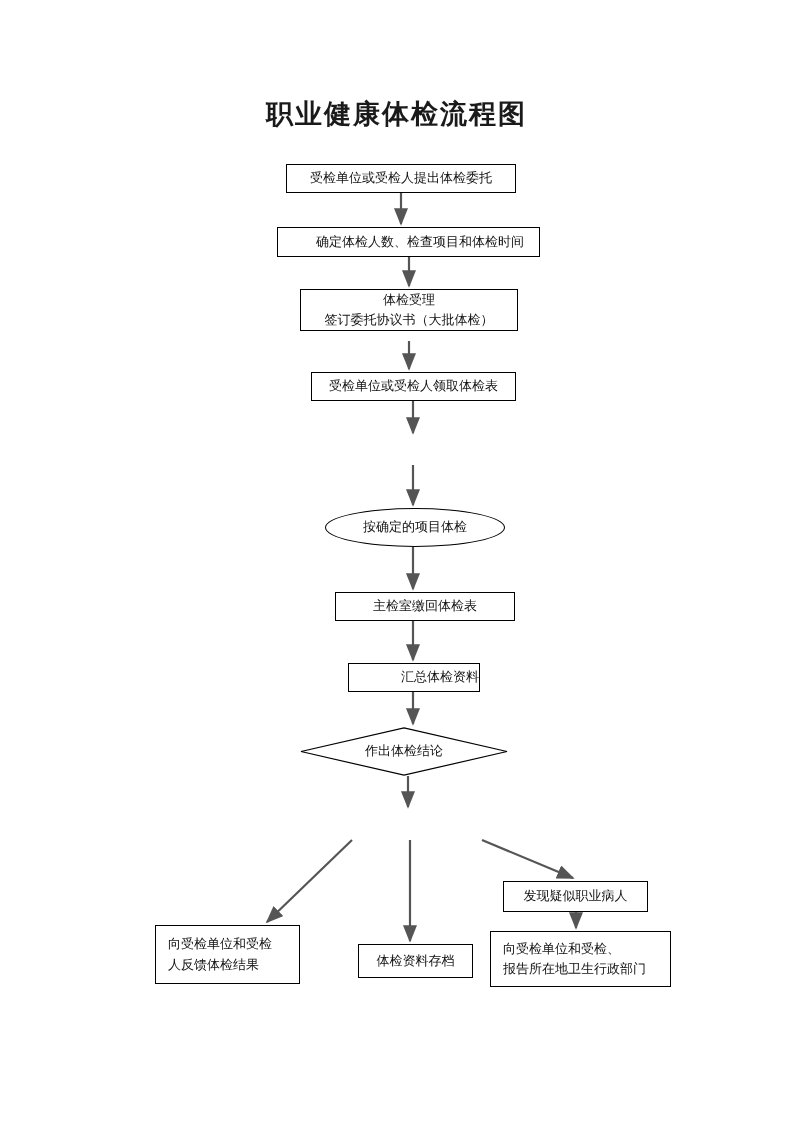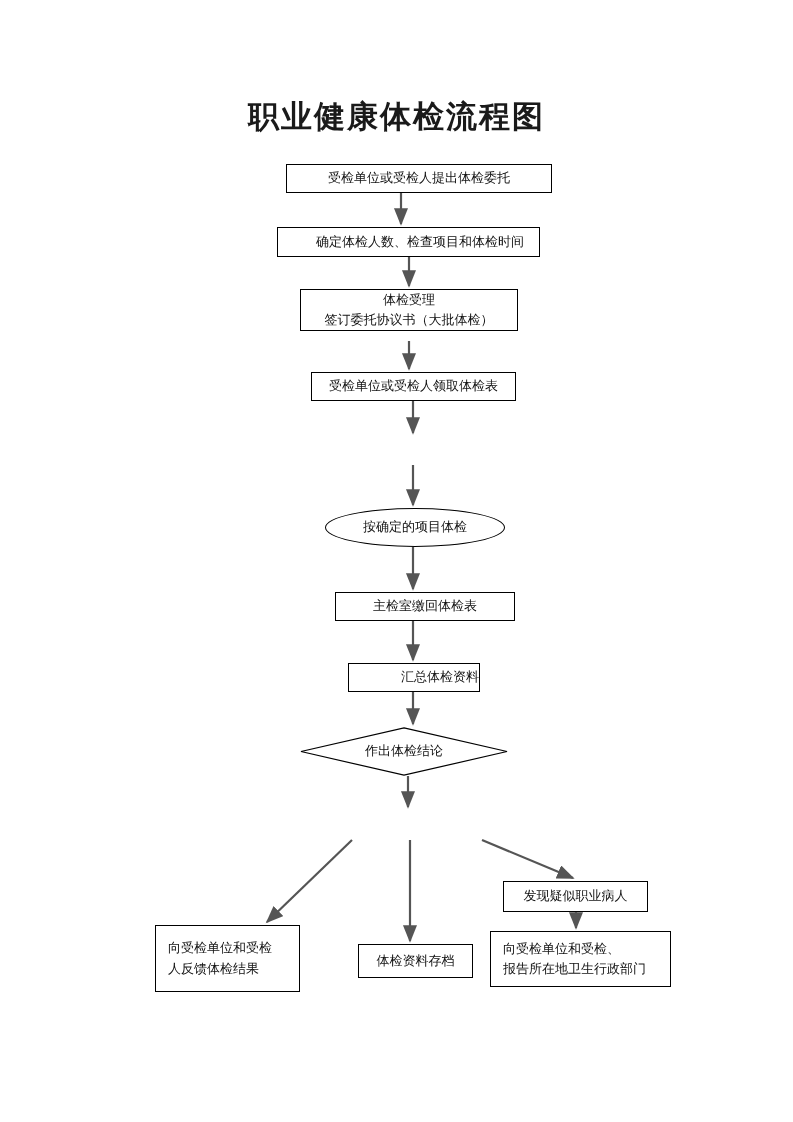--- a/index.html
+++ b/index.html
@@ -24,21 +24,21 @@
     width: 793px;
     height: 1122px;
   }
   .doc-title {
     position: absolute;
     left: 0;
     top: 96px;
     width: 793px;
     text-align: center;
     font-family: "DejaVu Serif", "Liberation Serif", serif;
-    font-size: 31px;
+    font-size: 27px;
     font-weight: 700;
     letter-spacing: 2px;
     color: #1a1a1a;
     white-space: nowrap;
   }
   .node {
     position: absolute;
     box-sizing: border-box;
     display: flex;
     flex-direction: column;
@@ -95,21 +95,21 @@
       <line x1="413" y1="621" x2="413" y2="660"></line>
       <line x1="413" y1="692" x2="413" y2="724"></line>
       <line x1="408" y1="776" x2="408" y2="807"></line>
       <line x1="352" y1="840" x2="267" y2="922"></line>
       <line x1="410" y1="840" x2="410" y2="941"></line>
       <line x1="482" y1="840" x2="573" y2="878"></line>
       <line x1="576" y1="912" x2="576" y2="928"></line>
     </g>
   </svg>
 
-  <div class="node box" style="left:286px; top:164px; width:266px; height:29px;">
+  <div class="node box" style="left:286px; top:164px; width:230px; height:29px;">
     <span class="line">受检单位或受检人提出体检委托</span>
   </div>
 
   <div class="node box" style="left:277px; top:227px; width:263px; height:30px;padding-left:23px;">
     <span class="line">确定体检人数、检查项目和体检时间</span>
   </div>
 
   <div class="node box" style="left:300px; top:289px; width:218px; height:42px;">
     <span class="line">体检受理</span>
     <span class="line">签订委托协议书（大批体检）</span>
@@ -133,21 +133,21 @@
   </div>
 
   <svg style="position:absolute; left:300px; top:727px; width:208px; height:49px;" viewBox="0 0 208 49" xmlns="http://www.w3.org/2000/svg">
     <polygon points="104,0.8 207,24.5 104,48.2 1,24.5" fill="#ffffff" stroke="#000000" stroke-width="1.2"></polygon>
   </svg>
   <div class="node diamond" style="left:300px; top:727px; width:208px; height:49px;">
     <span class="line">作出体检结论</span>
   </div>
 
 
-  <div class="node box align-left" style="left:155px; top:925px; width:145px; height:67px;">
+  <div class="node box align-left" style="left:155px; top:925px; width:145px; height:59px;">
     <span class="line">向受检单位和受检</span>
     <span class="line">人反馈体检结果</span>
   </div>
 
   <div class="node box" style="left:358px; top:944px; width:115px; height:34px;">
     <span class="line">体检资料存档</span>
   </div>
 
   <div class="node box" style="left:503px; top:881px; width:145px; height:31px;">
     <span class="line">发现疑似职业病人</span>

